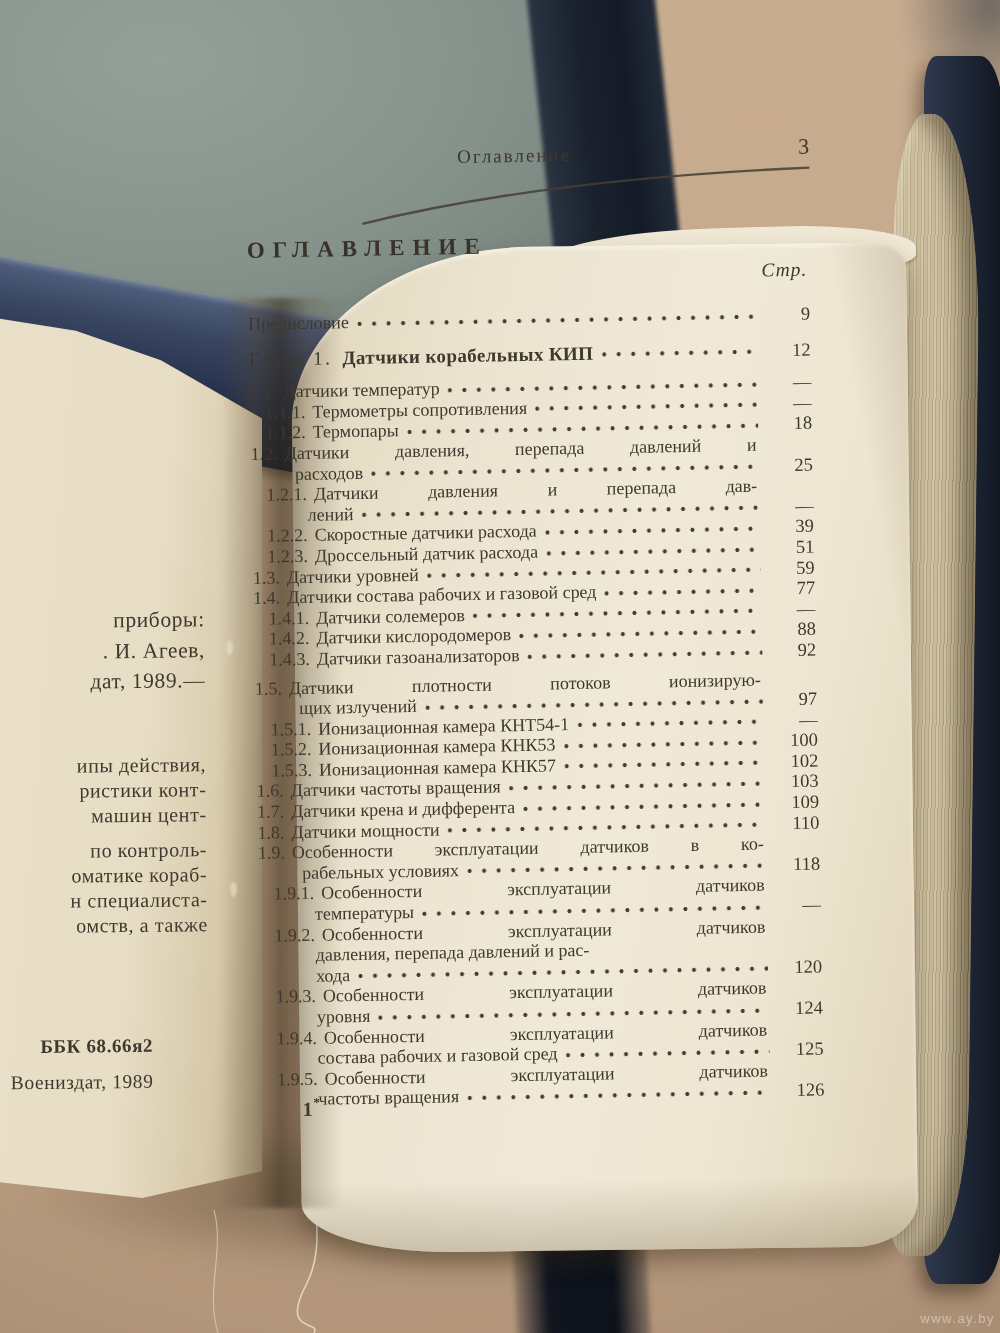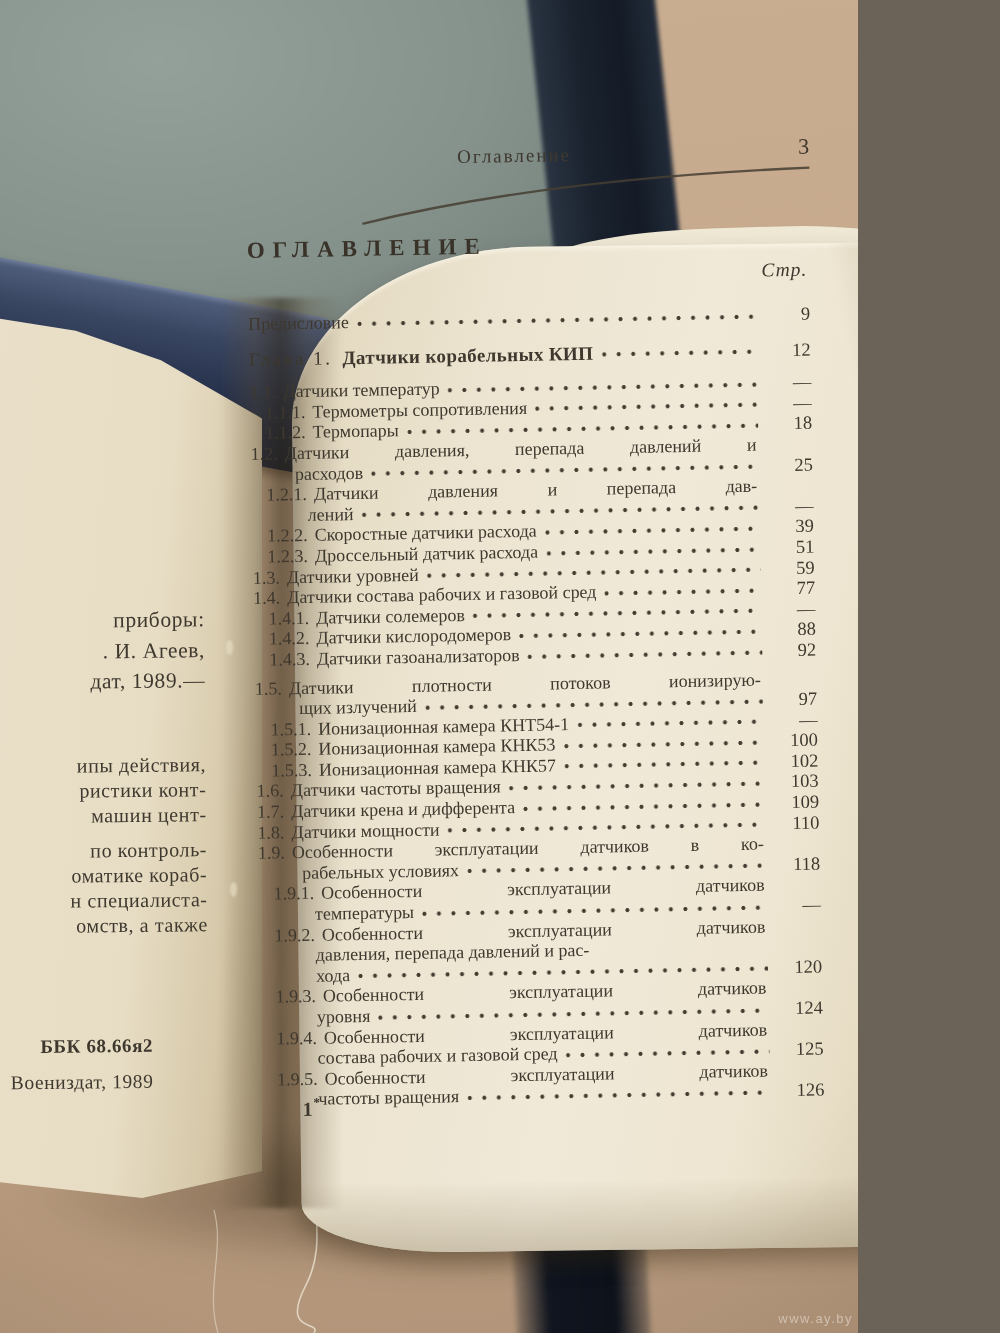--- a/index.html
+++ b/index.html
@@ -1,16 +1,16 @@
 <!DOCTYPE html>
 <html><head>
 <meta charset="utf-8">
 <style>
   html,body{margin:0;padding:0;background:#6b6258;}
-  .stage{position:relative;width:858px;height:1333px;overflow:hidden;
+  .stage{position:relative;width:1000px;height:1333px;overflow:hidden;
          font-family:"Liberation Serif","DejaVu Serif",serif;
          background:#ec4899;}
   
   .speck{background-image:
       radial-gradient(rgba(255,255,255,.14) 1px, transparent 1.6px),
       radial-gradient(rgba(0,0,0,.16) 1px, transparent 1.5px);
       background-size:7px 9px, 12px 14px;
       background-position:0 0, 4px 6px;}
   .carpet-base{position:absolute;inset:0;z-index:0;
       background:linear-gradient(175deg,#c9ad90 0%,#c6a98c 40%,#b99c7e 75%,#b2957a 100%);}

